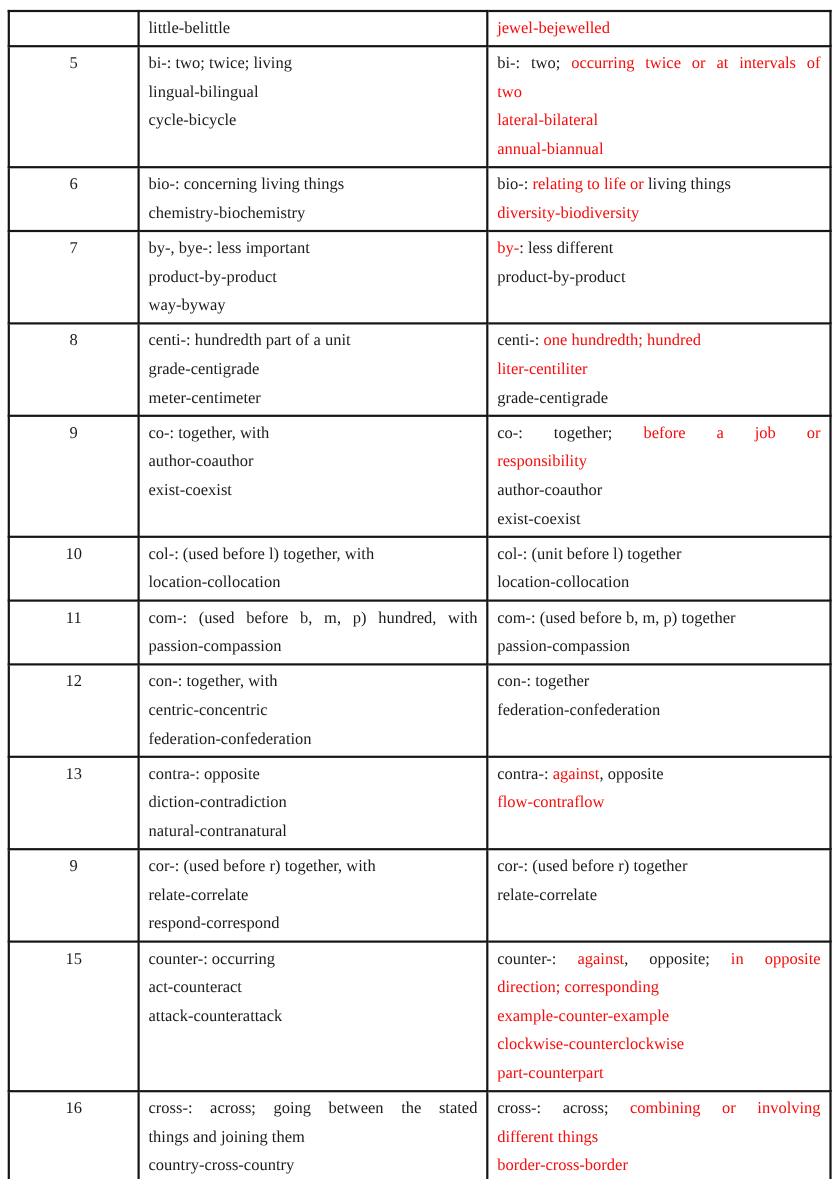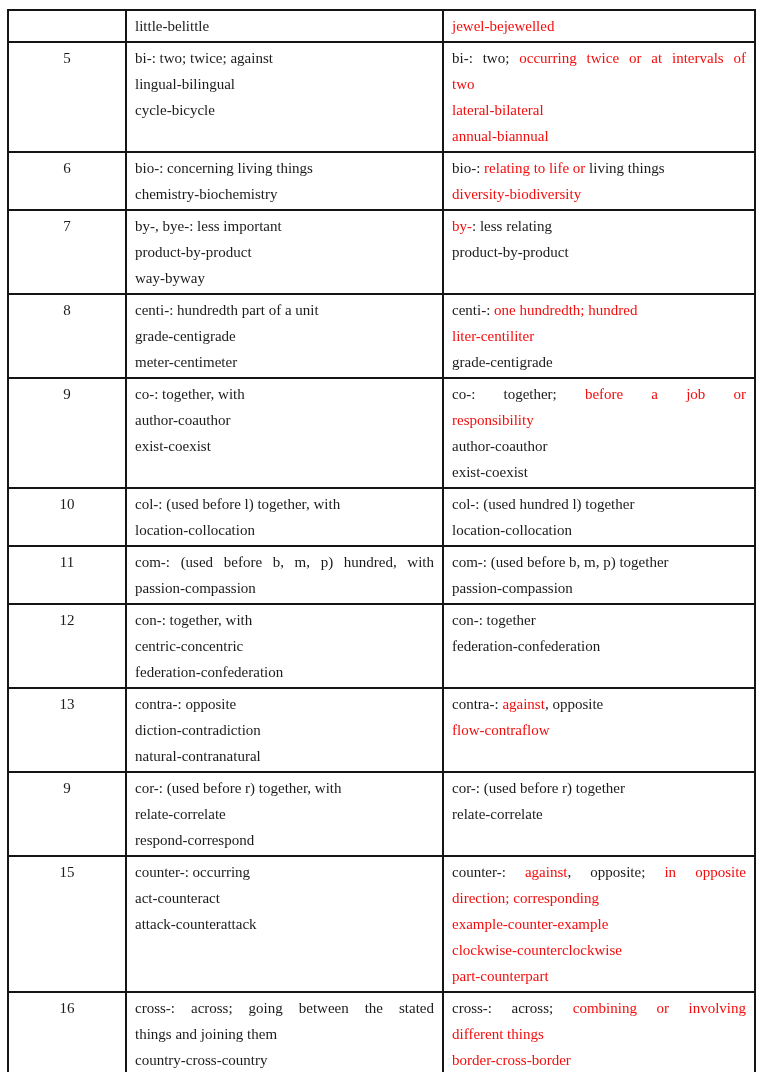--- a/index.html
+++ b/index.html
@@ -60,21 +60,21 @@
           </td>
           <td class="col-right">
             <div class="line"><span class="seg-r">jewel-bejewelled</span></div>
           </td>
         </tr>
         <tr>
           <td class="col-num">
             <div class="line">5</div>
           </td>
           <td class="col-left">
-            <div class="line"><span class="seg-k">bi-: two; twice; against</span></div>
+            <div class="line"><span class="seg-k">bi-: two; twice; living</span></div>
             <div class="line"><span class="seg-k">lingual-bilingual</span></div>
             <div class="line"><span class="seg-k">cycle-bicycle</span></div>
           </td>
           <td class="col-right">
             <div class="line just"><span class="seg-k">bi-: two; </span><span class="seg-r">occurring twice or at intervals of</span></div>
             <div class="line"><span class="seg-r">two</span></div>
             <div class="line"><span class="seg-r">lateral-bilateral</span></div>
             <div class="line"><span class="seg-r">annual-biannual</span></div>
           </td>
         </tr>
@@ -94,21 +94,21 @@
         <tr>
           <td class="col-num">
             <div class="line">7</div>
           </td>
           <td class="col-left">
             <div class="line"><span class="seg-k">by-, bye-: less important</span></div>
             <div class="line"><span class="seg-k">product-by-product</span></div>
             <div class="line"><span class="seg-k">way-byway</span></div>
           </td>
           <td class="col-right">
-            <div class="line"><span class="seg-r">by-</span><span class="seg-k">: less relating</span></div>
+            <div class="line"><span class="seg-r">by-</span><span class="seg-k">: less different</span></div>
             <div class="line"><span class="seg-k">product-by-product</span></div>
           </td>
         </tr>
         <tr>
           <td class="col-num">
             <div class="line">8</div>
           </td>
           <td class="col-left">
             <div class="line"><span class="seg-k">centi-: hundredth part of a unit</span></div>
             <div class="line"><span class="seg-k">grade-centigrade</span></div>
@@ -138,21 +138,21 @@
         </tr>
         <tr>
           <td class="col-num">
             <div class="line">10</div>
           </td>
           <td class="col-left">
             <div class="line"><span class="seg-k">col-: (used before l) together, with</span></div>
             <div class="line"><span class="seg-k">location-collocation</span></div>
           </td>
           <td class="col-right">
-            <div class="line"><span class="seg-k">col-: (used hundred l) together</span></div>
+            <div class="line"><span class="seg-k">col-: (unit before l) together</span></div>
             <div class="line"><span class="seg-k">location-collocation</span></div>
           </td>
         </tr>
         <tr>
           <td class="col-num">
             <div class="line">11</div>
           </td>
           <td class="col-left">
             <div class="line just"><span class="seg-k">com-: (used before b, m, p) hundred, with</span></div>
             <div class="line"><span class="seg-k">passion-compassion</span></div>

